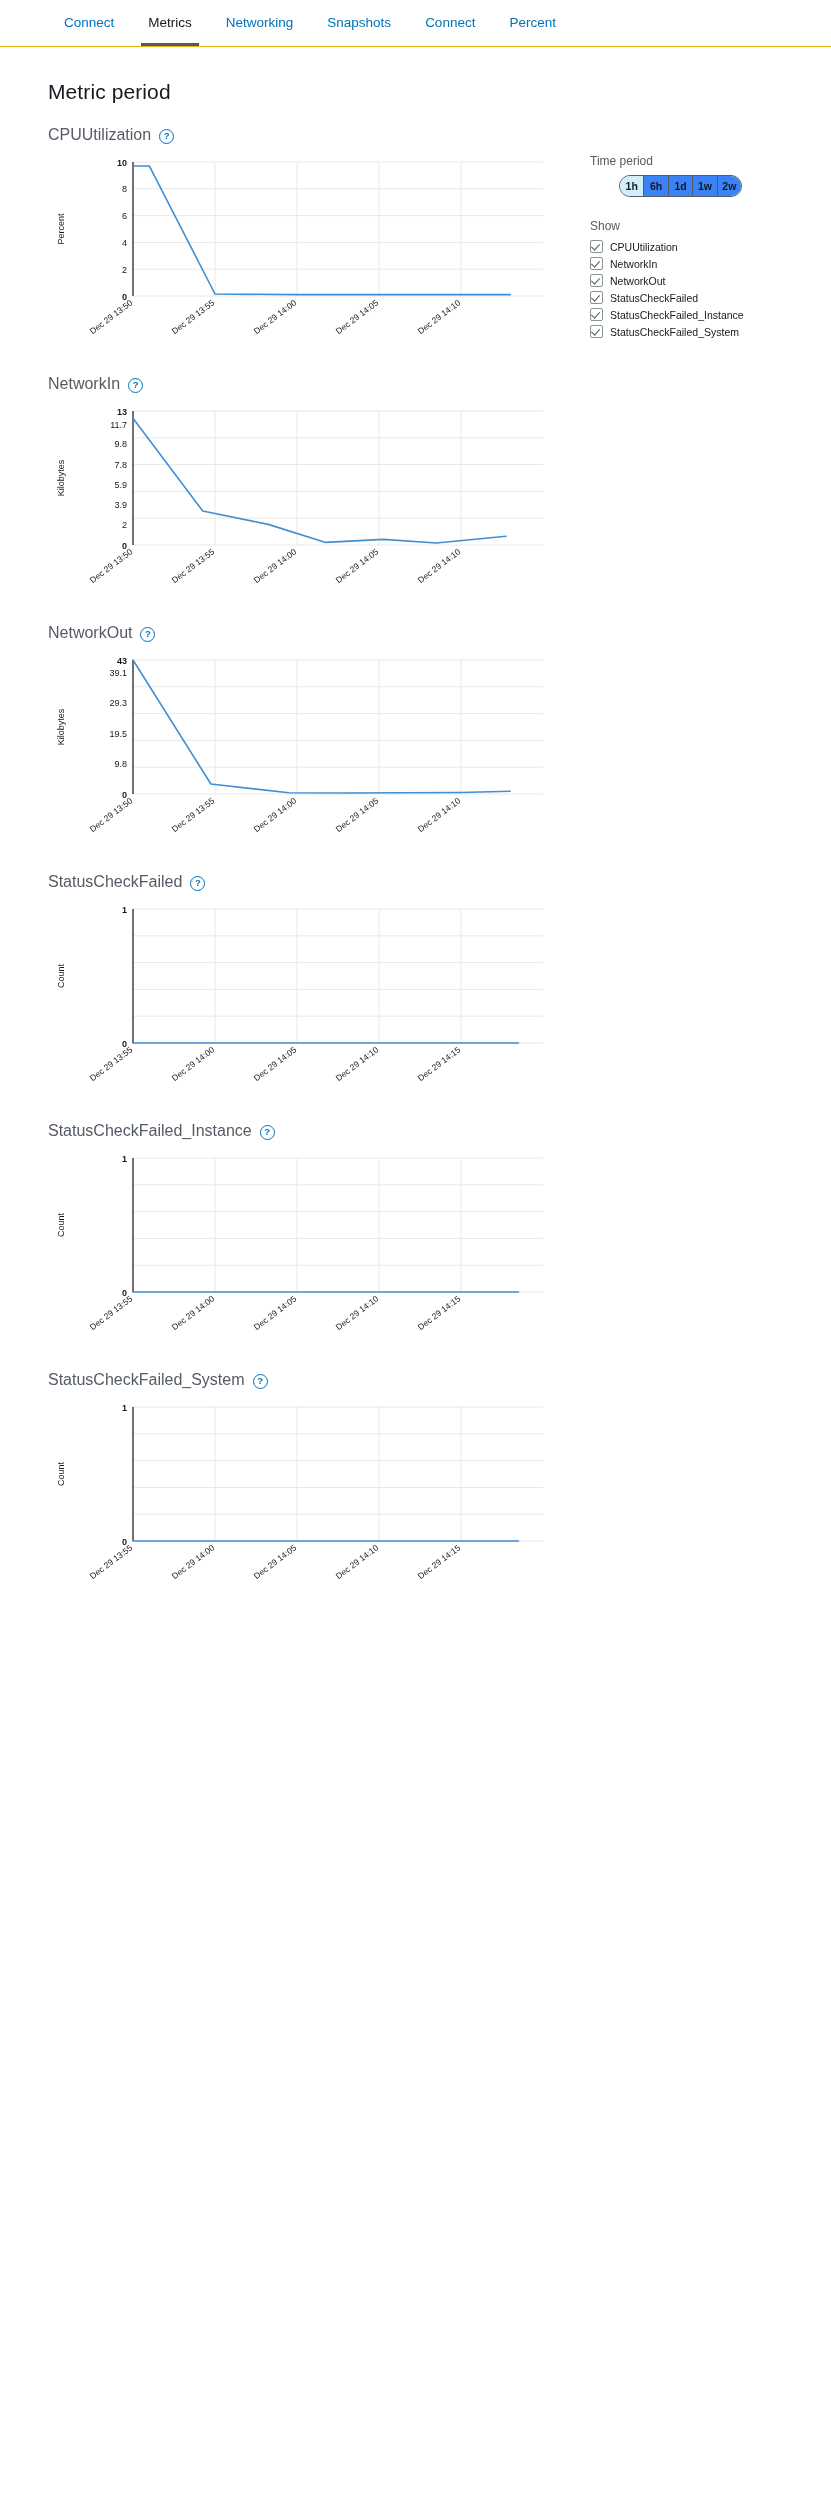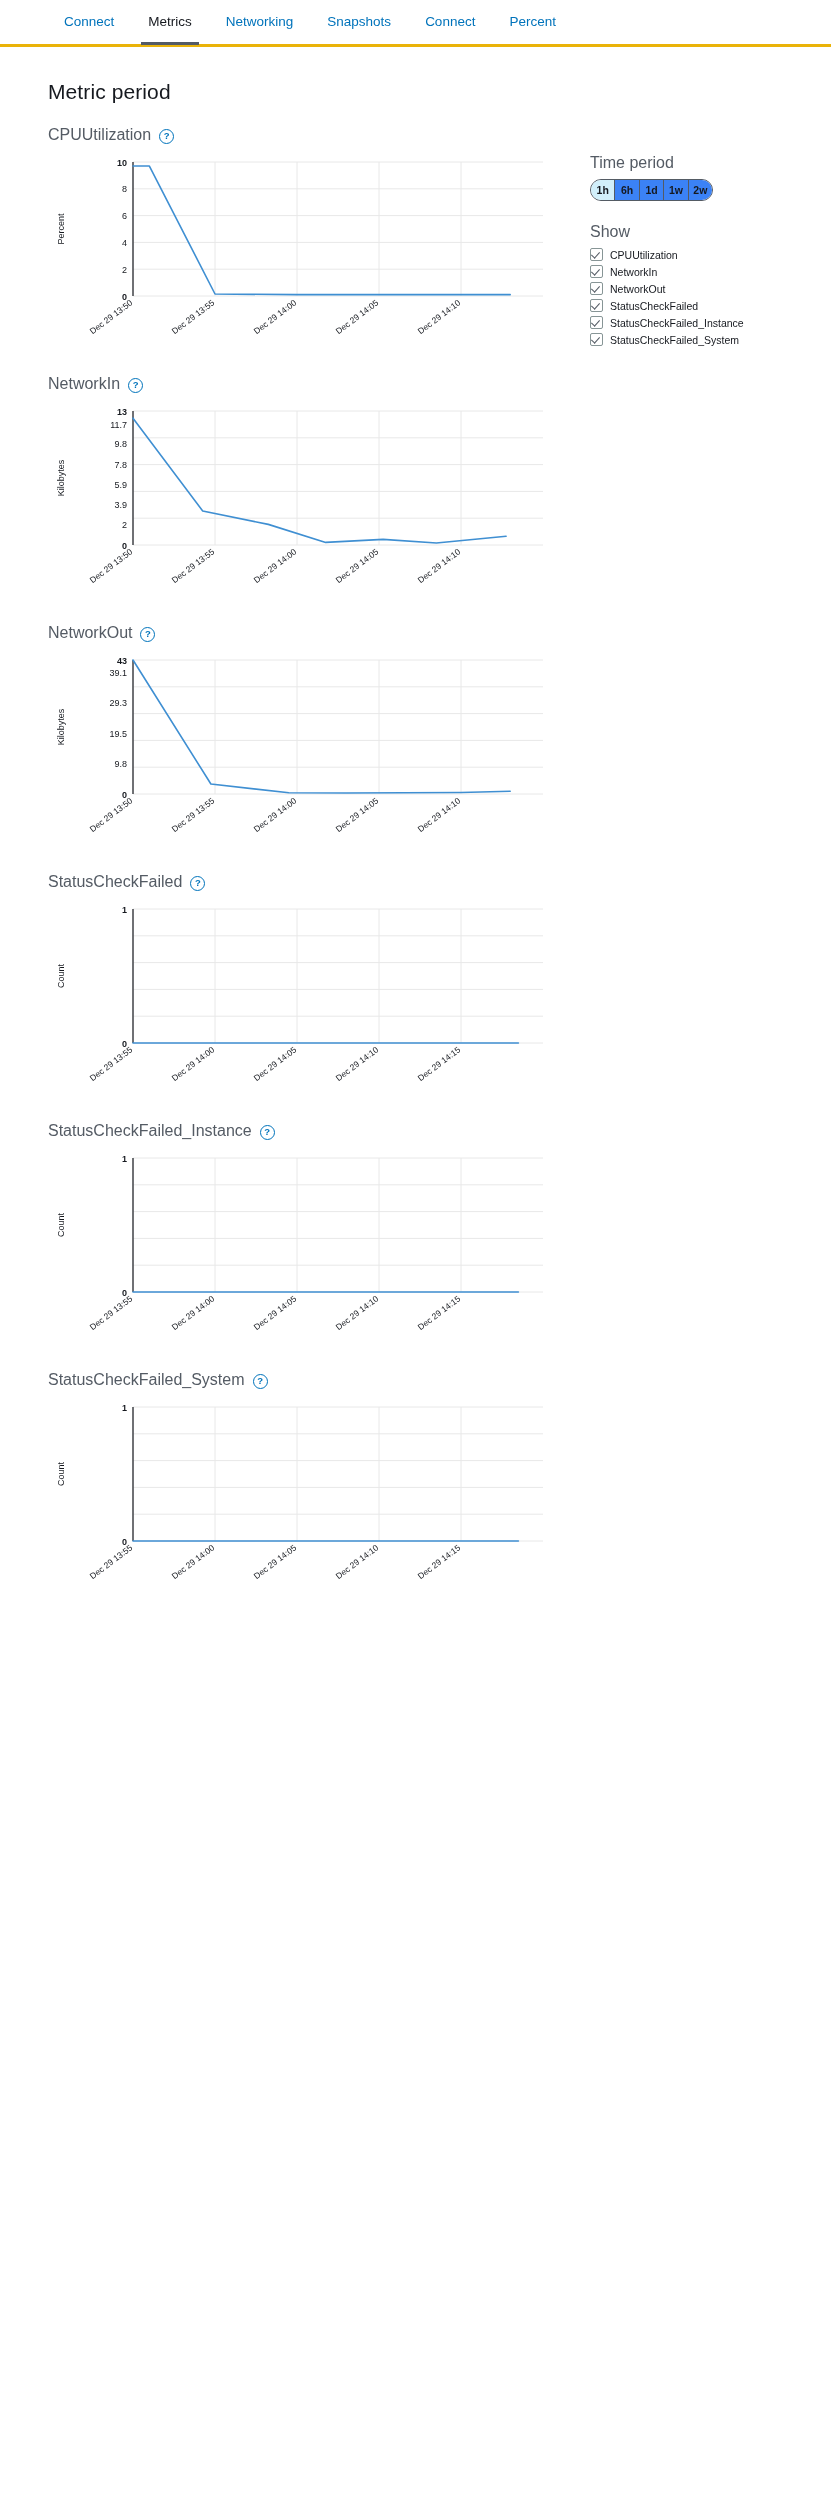--- a/index.html
+++ b/index.html
@@ -9,21 +9,21 @@
     font-family:"Liberation Sans", sans-serif;
     color:#16191f;
     -webkit-font-smoothing:antialiased;
   }
   .page{position:relative;width:831px;min-height:2496px;box-sizing:border-box;}
 
   
   .tabbar{
     position:relative;
     height:47px;
-    border-bottom:3px solid #eab308;
+    border-bottom:1px solid #eab308;
     display:flex;
     align-items:center;
     padding-left:47px;
     box-sizing:border-box;
   }
   .tab{
     position:relative;
     font-size:13.5px;
     color:#0073bb;
     padding:0 17px;
@@ -54,33 +54,34 @@
   .body-wrap{position:relative;}
   .charts-col{padding:0 0 40px 0;}
   .side-col{
     position:absolute;
     left:590px;
     top:50px;
     width:230px;
   }
 
   .side-label{
-    font-size:16px;
+    font-size:12px;
     color:#545b64;
     margin-bottom:7px;
   }
   .seg{
     display:flex;
     border:1px solid #545b64;
     border-radius:13px;
     overflow:hidden;
     width:123px;
     height:22px;
     box-sizing:border-box;
     background:#fff;
+    margin-left:29px;
   }
   .seg-item{
     flex:1;
     font-size:10.5px;
     font-weight:bold;
     color:#16191f;
     display:flex;
     align-items:center;
     justify-content:center;
     border-right:1px solid #545b64;

